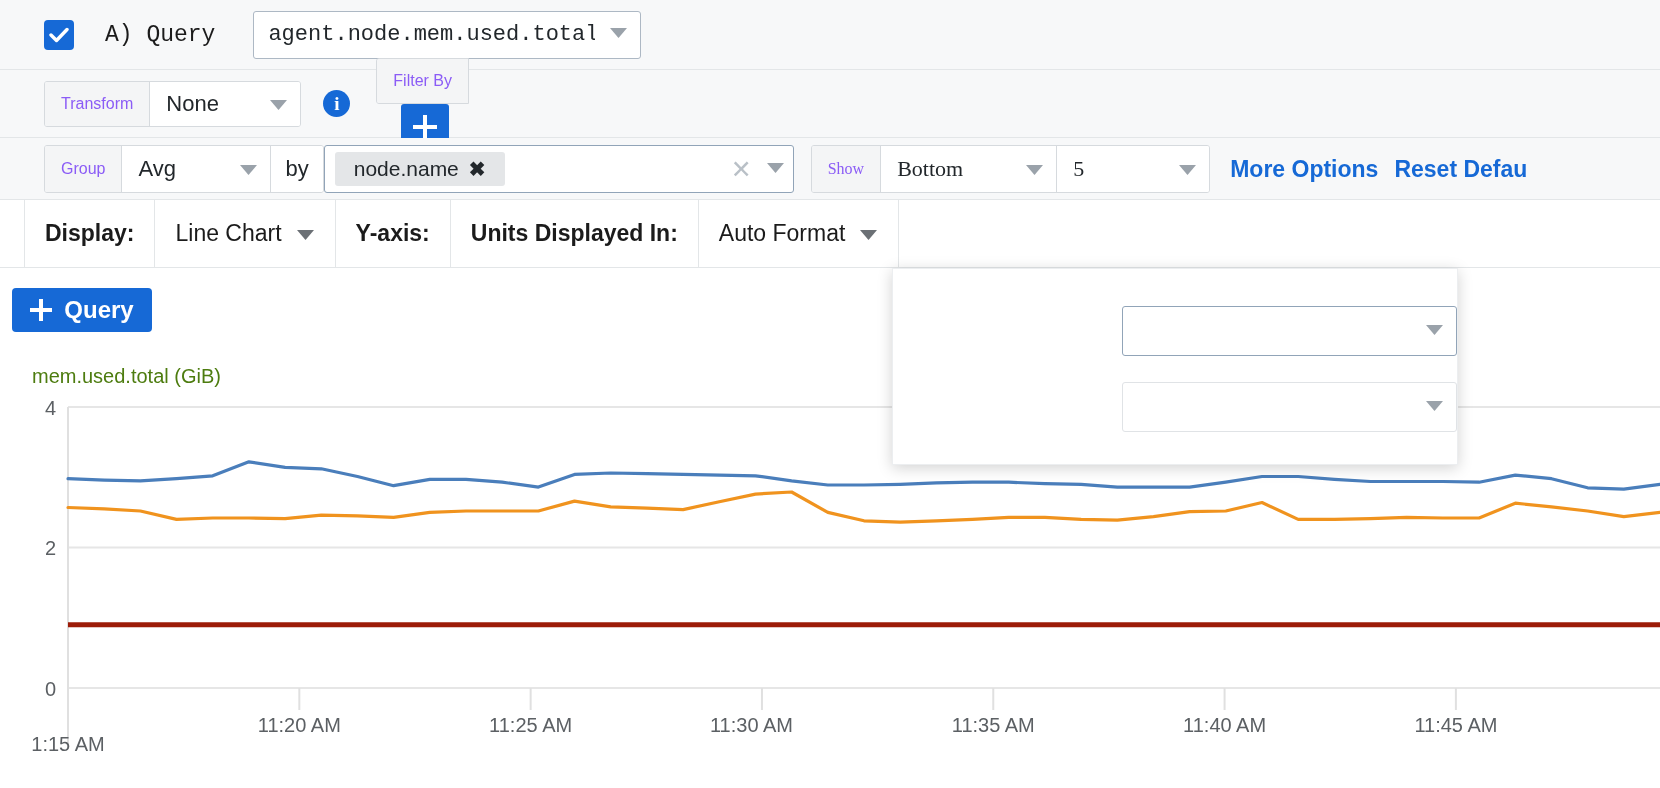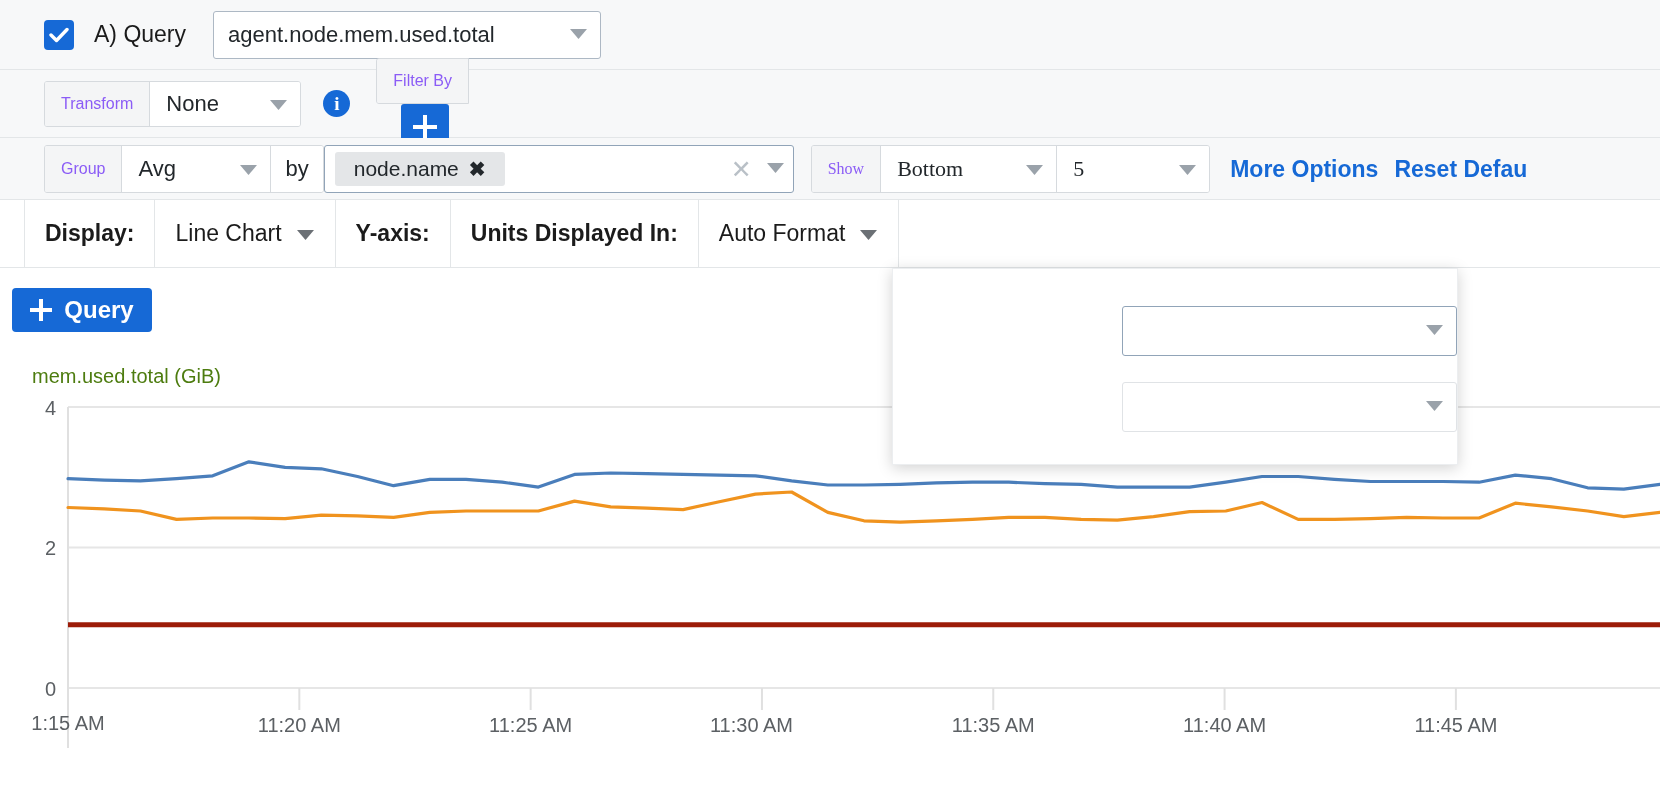--- a/index.html
+++ b/index.html
@@ -114,21 +114,21 @@
   
   #chart-wrap { position:absolute; }
   .axis-title { position:absolute; font-size:20px; color:#4d7c0f; }
   .ytick { position:absolute; font-size:20px; color:#5c6064; text-align:right; }
   .xtick { position:absolute; font-size:20px; color:#5c6064; }
 </style>
 </head>
 <body>
 
 <div class="row" style="height:70px;">
-  <div class="row-inner" style="gap:1px;">
+  <div class="row-inner" style="gap:12px;font-family:Liberation Mono, monospace;">
     <div class="cbox" style="margin-left:20px;">
       <svg width="20" height="16" viewBox="0 0 20 16">
         <path d="M2 8 L7.5 13.5 L18 2.5" stroke="#ffffff" stroke-width="3.4" fill="none" stroke-linecap="round" stroke-linejoin="round"></path>
       </svg>
     </div>
     <span class="lbl" style="margin-left:19px;">A) Query</span>
     <div class="select" style="margin-left:26px; width:388px; height:48px;">
       <span class="val">agent.node.mem.used.total</span>
       <span class="caret">
         <svg width="19" height="12" viewBox="0 0 19 12">
@@ -282,21 +282,21 @@
       <polyline points="68.0,118.7 104.2,120.1 140.4,120.8 176.5,118.7 212.7,115.8 248.9,101.8 285.1,107.4 321.3,108.8 357.5,116.5 393.6,125.7 429.8,119.4 466.0,119.4 502.2,122.2 538.4,127.1 574.5,114.4 610.7,113.0 646.9,113.7 683.1,114.4 719.3,115.1 755.5,115.8 791.6,120.8 827.8,125.0 864.0,125.0 900.2,124.3 936.4,122.9 972.5,122.2 1008.7,122.2 1044.9,123.6 1081.1,124.3 1117.3,127.1 1153.5,127.1 1189.6,127.1 1225.8,122.2 1262.0,116.5 1298.2,116.5 1334.4,119.4 1370.5,121.5 1406.7,121.5 1442.9,121.5 1479.1,122.2 1515.3,115.1 1551.5,118.7 1587.6,127.8 1623.8,129.2 1660.0,124.3" fill="none" stroke="#4a7ebb" stroke-width="3.2" stroke-linejoin="round" stroke-linecap="round"></polyline>
       <polyline points="68.0,147.5 104.2,148.9 140.4,151.0 176.5,159.4 212.7,158.0 248.9,158.0 285.1,158.7 321.3,155.2 357.5,155.9 393.6,157.3 429.8,152.4 466.0,151.0 502.2,151.0 538.4,151.0 574.5,141.1 610.7,146.8 646.9,148.2 683.1,149.6 719.3,141.8 755.5,134.1 791.6,132.0 827.8,152.4 864.0,160.8 900.2,162.2 936.4,160.8 972.5,159.4 1008.7,157.3 1044.9,157.3 1081.1,159.4 1117.3,160.1 1153.5,156.6 1189.6,151.7 1225.8,151.0 1262.0,142.5 1298.2,159.4 1334.4,159.4 1370.5,158.7 1406.7,157.3 1442.9,158.0 1479.1,158.0 1515.3,143.2 1551.5,146.8 1587.6,151.0 1623.8,156.6 1660.0,152.4" fill="none" stroke="#f0931e" stroke-width="3.2" stroke-linejoin="round" stroke-linecap="round"></polyline>
       <line x1="68" x2="1660" y1="264.775" y2="264.775" stroke="#9c1c08" stroke-width="5"></line>
     </svg>
 
   <div class="ytick" style="left:18px; top:37px; width:38px;">4</div>
   <div class="ytick" style="left:18px; top:177px; width:38px;">2</div>
   <div class="ytick" style="left:18px; top:318px; width:38px;">0</div>
 
   <div id="xticks">
-      <div class="xtick" style="left: 16px; top: 352px; width: 104px; text-align: center;">1:15 AM</div>
+      <div class="xtick" style="left: 16px; top: 373px; width: 104px; text-align: center;">1:15 AM</div>
       <div class="xtick" style="left: 247.318px; top: 354px; width: 104px; text-align: center;">11:20 AM</div>
       <div class="xtick" style="left: 478.635px; top: 354px; width: 104px; text-align: center;">11:25 AM</div>
       <div class="xtick" style="left: 709.953px; top: 354px; width: 104px; text-align: left;">11:30 AM</div>
       <div class="xtick" style="left: 941.27px; top: 354px; width: 104px; text-align: center;">11:35 AM</div>
       <div class="xtick" style="left: 1172.59px; top: 354px; width: 104px; text-align: center;">11:40 AM</div>
       <div class="xtick" style="left: 1403.91px; top: 354px; width: 104px; text-align: center;">11:45 AM</div>
     </div>
 </div>
 
 <div class="popup" style="left:892px; top:268px; width:566px; height:197px;">

